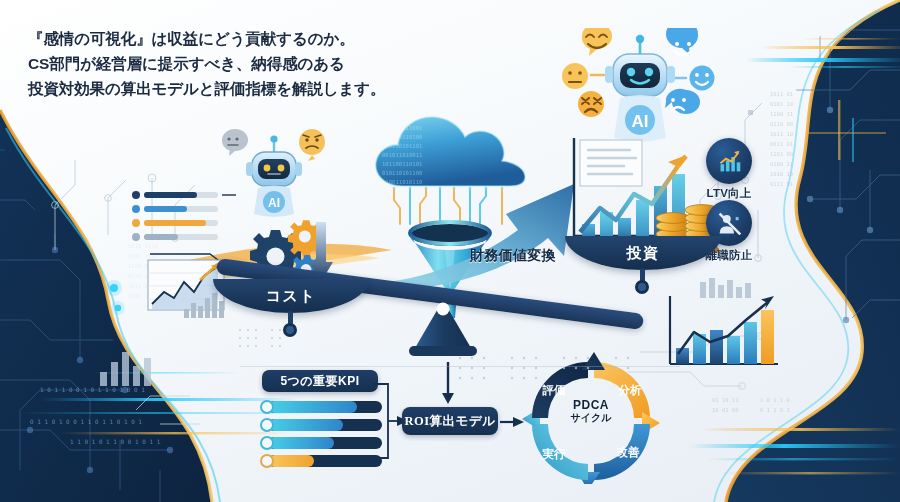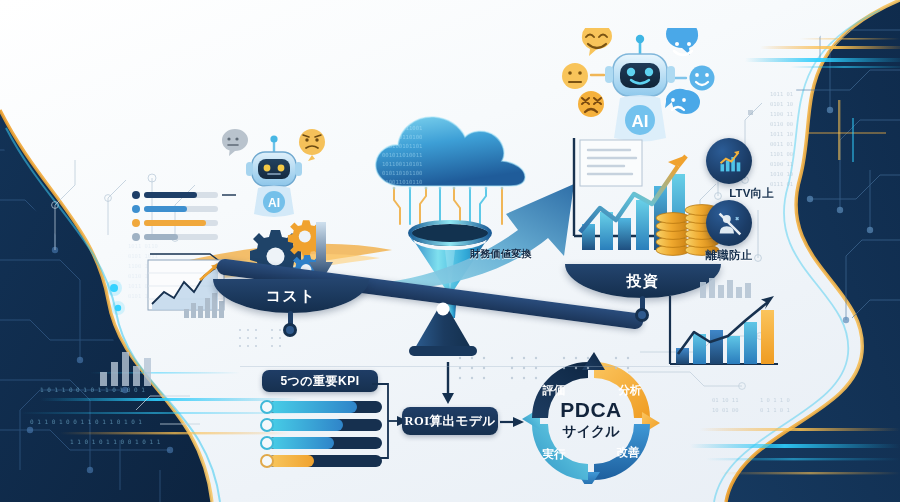--- a/index.html
+++ b/index.html
@@ -76,21 +76,21 @@
     color:#fff; font-size:15px; font-weight:700; letter-spacing:.6px;
     text-shadow:0 1px 3px rgba(8,30,60,.75);
   }
 
   
   #funnel { left: 395px; top: 210px; width: 110px; height: 110px; }
 
   
   #conv-label {
     left: 470px; top: 247px;
-    color:#152a45; font-size:10px; font-weight:700; letter-spacing:.3px;
+    color:#152a45; font-size:14px; font-weight:700; letter-spacing:.3px;
     text-shadow:0 1px 0 rgba(255,255,255,.85);
   }
 
   
   .badge { position:absolute; width:46px; height:46px; border-radius:50%;
     background: radial-gradient(circle at 35% 28%, #2b5c96 0%, #1b3c66 60%, #14304f 100%);
     box-shadow:0 2px 6px rgba(20,40,70,.35);
     display:flex;align-items:center;justify-content:center; }
   .badge-text { position:absolute; width:90px; text-align:center;
     font-size:11.5px; font-weight:700; color:#16304e; letter-spacing:.2px;
@@ -118,22 +118,22 @@
     left: 402px; top: 407px; width: 96px; height: 28px;
     font-size:12.5px; border-radius:8px;font-family:Liberation Serif, serif;
   }
 
   
   #pdca { left: 518px; top: 352px; width: 146px; height: 132px; }
   #pdca-center {
     position:absolute; left:0; top:46px; width:146px; text-align:center;
     color:#12243c; font-weight:700; line-height:1.18;
   }
-  #pdca-center .l1 { font-size:21px; letter-spacing:.5px;}
-  #pdca-center .l2 { font-size:14px; }
+  #pdca-center .l1 { font-size:12px; letter-spacing:.5px;}
+  #pdca-center .l2 { font-size:10px; }
 </style>
 </head>
 <body>
 
 <div id="stage">
 
   <svg class="edge-svg" viewBox="0 0 900 502">
     <defs>
       <linearGradient id="navyEdge" x1="0" y1="0" x2="1" y2="1">
         <stop offset="0%" stop-color="#123256"></stop>
@@ -339,20 +339,23 @@
     <g stroke="#c3d1de" stroke-width=".9" fill="none" opacity=".85">
       <path d="M190,396 L150,396 L136,410"></path>
       <path d="M200,424 L160,424"></path>
     </g>
 
     <path d="M180,262 C260,244 330,238 392,250 C330,260 258,272 180,278 Z" fill="#f2a93a" opacity=".75"></path>
     <path d="M196,268 C268,254 330,250 380,258 C326,266 262,276 196,280 Z" fill="#ffd07a" opacity=".6"></path>
   </svg>
 
   <div id="title">
+    <div>『感情の可視化』は収益にどう貢献するのか。</div>
+    <div>CS部門が経営層に提示すべき、納得感のある</div>
+    <div>投資対効果の算出モデルと評価指標を解説します。</div>
   </div>
 
   <svg class="abs" style="left:130px; top:188px; width:108px; height:128px;" viewBox="0 0 108 128">
     <g>
       <circle cx="6" cy="7" r="4" fill="#1e3f68"></circle>
       <rect x="14" y="4" width="74" height="6" rx="3" fill="#d7dfe7"></rect>
       <rect x="14" y="4" width="53" height="6" rx="3" fill="#1e3f68"></rect>
       <circle cx="6" cy="21" r="4" fill="#3d8fcf"></circle>
       <rect x="14" y="18" width="74" height="6" rx="3" fill="#d7dfe7"></rect>
       <rect x="14" y="18" width="43" height="6" rx="3" fill="#3d8fcf"></rect>
@@ -689,21 +692,21 @@
       <g fill="#4fc3e8">
           <rect x="5" y="18" width="4" height="8"></rect>
           <rect x="11" y="14" width="4" height="12"></rect>
       <rect x="17" y="10" width="4" height="16"></rect>
           <rect x="23" y="16" width="4" height="10"></rect>
         </g>
       <polyline points="5,17 11,12 17,15 25,5" fill="none" stroke="#f3b23c" stroke-width="2.2"></polyline>
       <path d="M26,3 l-6,1.4 l4,3.6 Z" fill="#f3b23c"></path>
     </svg>
   </div>
-  <div class="badge-text" style="left:684px; top:186px;text-align:right;">LTV向上</div>
+  <div class="badge-text" style="left:684px; top:186px;">LTV向上</div>
 
   <div class="badge" style="left:706px; top:200px;">
     <svg viewBox="0 0 30 30" style="width:27px;height:27px;">
       <circle cx="12" cy="10" r="4.4" fill="#dfeaf3"></circle>
       <path d="M4,26 q0,-8 8,-8 q8,0 8,8 Z" fill="#dfeaf3"></path>
       <path d="M22,8 l3,3 m-3,0 l3,-3" stroke="#8fc6e8" stroke-width="1.6"></path>
       <path d="M4,4 L27,27" stroke="#e8eef4" stroke-width="2.8"></path>
     </svg>
   </div>
   <div class="badge-text" style="left:684px; top:248px;">離職防止</div>
@@ -711,21 +714,21 @@
   <div id="scale-beam" class="abs"></div>
 
   <div class="abs" style="left:213px; top:279px; width:156px; height:60px;">
     <div class="pan" style="left:0;top:0;">
       <span>コスト</span>
     </div>
     <div class="pan-stem" style="left:75px; top:32px; height:18px;"></div>
     <div class="pan-knob" style="left:70px; top:44px;"></div>
   </div>
 
-  <div class="abs" style="left:565px; top:264px; width:156px; height:60px;text-align:right;">
+  <div class="abs" style="left:565px; top:236px; width:156px; height:60px;text-align:right;">
     <div class="pan" style="left:0;top:0;">
       <span>投資</span>
     </div>
     <div class="pan-stem" style="left:75px; top:32px; height:18px;"></div>
     <div class="pan-knob" style="left:70px; top:44px;"></div>
   </div>
 
   <svg id="fulcrum" class="abs" viewBox="0 0 76 62">
     <defs>
         <linearGradient id="fulG" x1="0" y1="0" x2="1" y2="0">

